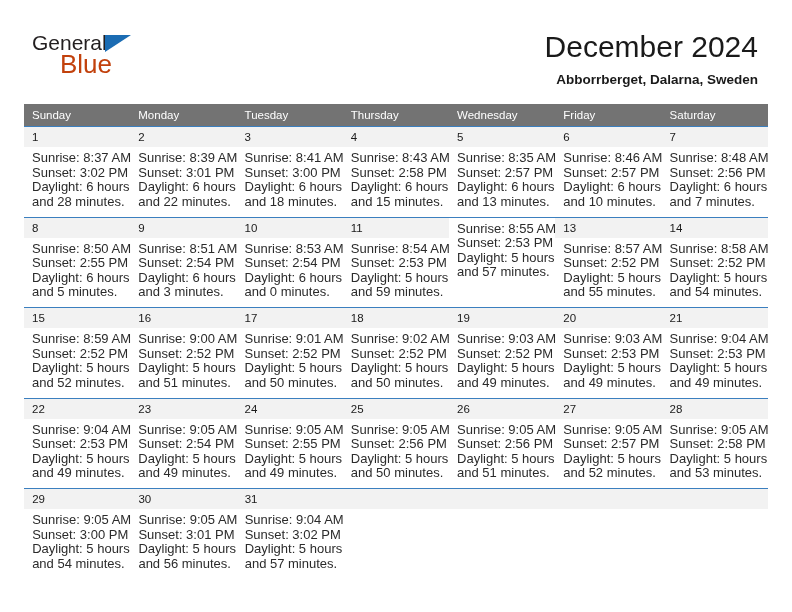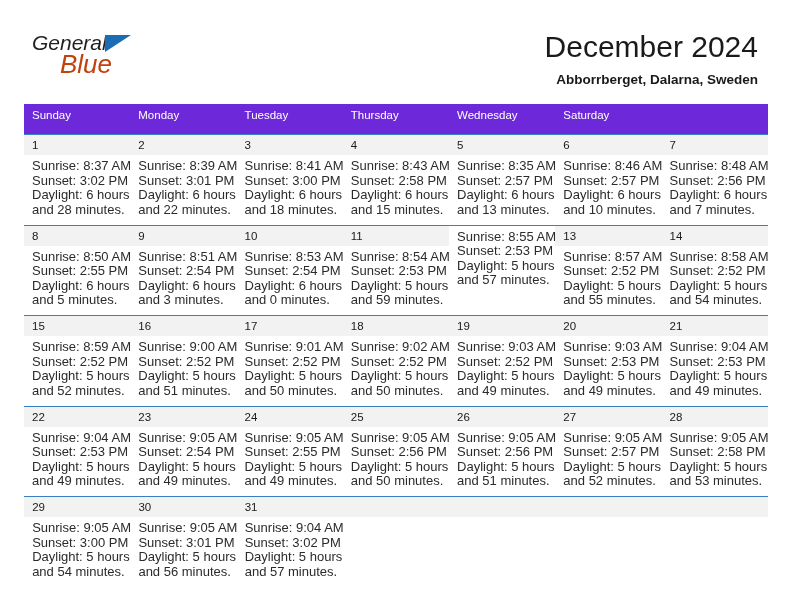--- a/index.html
+++ b/index.html
@@ -30,21 +30,20 @@
     width: 744px;
     height: 70px;
   }
 
   .brand {
     position: absolute;
     left: 8px;
     top: 4px;
     width: 130px;
     height: 52px;
-    font-style: italic;
   }
   .brand-general {
     position: absolute;
     left: 0;
     top: 0;
     font-size: 21px;
     letter-spacing: 0px;
     color: #231f20;
     line-height: 22px;
     font-weight: 400;
@@ -93,22 +92,22 @@
   
   .calendar {
     position: absolute;
     left: 24px;
     top: 104px;
     width: 744px;
   }
 
   .weekday-row {
     display: flex;
-    background: #6d28d9;
-    height: 30px;
+    background: #737373;
+    height: 22px;
   }
   .weekday-cell {
     width: 106.28px;
     box-sizing: border-box;
     padding-left: 8px;
     color: #ffffff;
     font-size: 11.5px;
     line-height: 22px;
     white-space: nowrap;
     overflow: hidden;
@@ -174,20 +173,21 @@
 
   </div>
 
   <div class="calendar">
     <div class="weekday-row" id="weekday-row">
         <div class="weekday-cell">Sunday</div>
         <div class="weekday-cell">Monday</div>
         <div class="weekday-cell">Tuesday</div>
         <div class="weekday-cell">Thursday</div>
         <div class="weekday-cell">Wednesday</div>
+        <div class="weekday-cell">Friday</div>
         <div class="weekday-cell">Saturday</div>
       </div>
     <div id="calendar-body">
         <div class="week-row">
           <div class="day-cell">
             <div class="day-number">1</div>
             <div class="day-body">
               <div>Sunrise: 8:37 AM</div>
               <div>Sunset: 3:02 PM</div>
               <div>Daylight: 6 hours</div>

